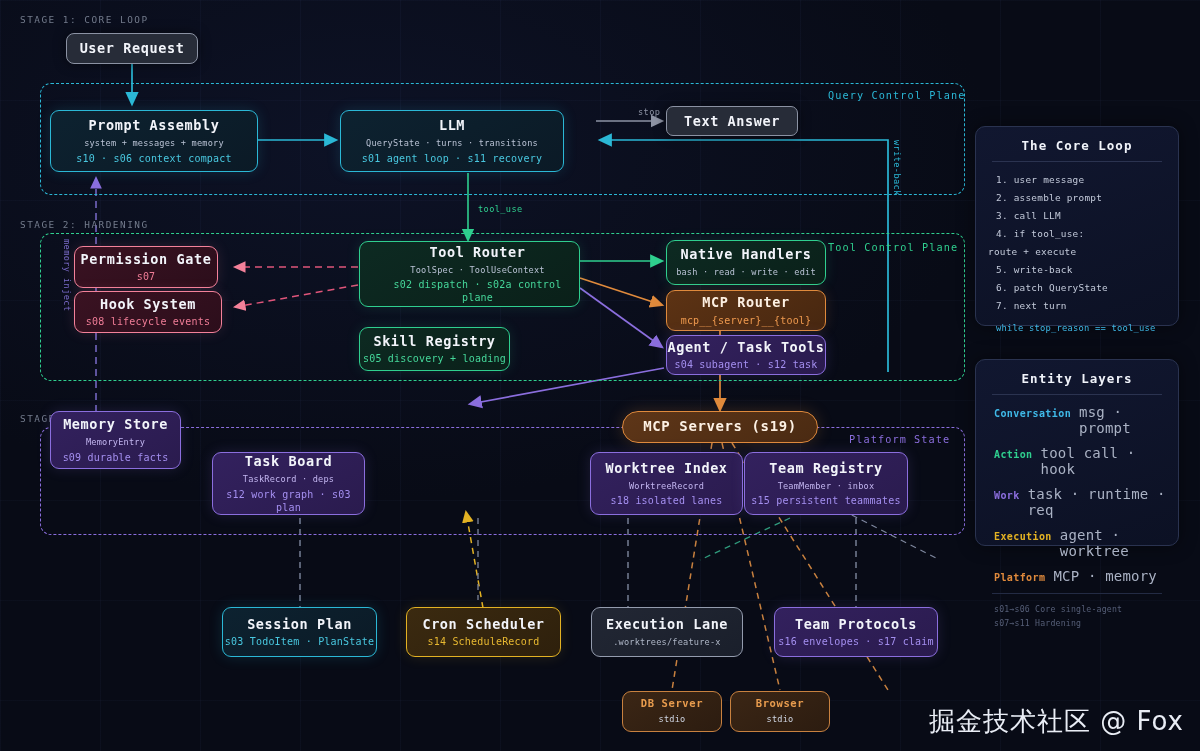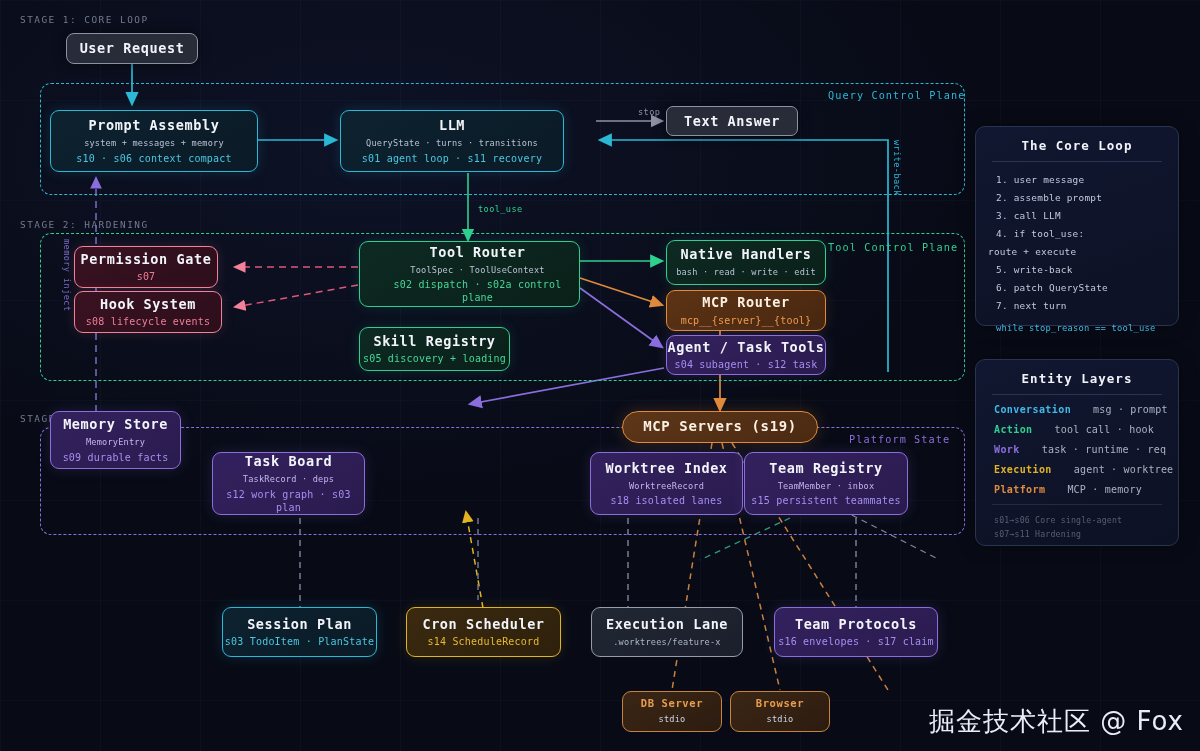--- a/index.html
+++ b/index.html
@@ -74,21 +74,21 @@
   }
   .panel h3{margin:0;padding:11px 0 8px;text-align:center;font-size:12.5px;color:#f0f3fa;
             letter-spacing:1px;font-weight:bold;}
   .panel .rule{height:1px;background:#2b3350;margin:0 16px 9px;}
   .panel ol{margin:0;padding:0 0 0 20px;list-style:none;}
   .panel li{font-size:9.4px;color:#c3cada;line-height:1.92;letter-spacing:.25px;}
   .panel li.cont{padding-left:0;color:#c3cada;}
   .loopwhile{font-size:8.8px;color:#3fb9e8;padding:8px 0 0 20px;letter-spacing:.2px;}
   .layrow{display:flex;align-items:baseline;padding:0 0 0 18px;margin-bottom:9px;}
   .layname{font-size:10px;font-weight:bold;letter-spacing:.4px;}
-  .layval{font-size:10px;color:#aab2c4;letter-spacing:.2px;margin-left:22px;}
+  .layval{font-size:14px;color:#aab2c4;letter-spacing:.2px;margin-left:8px;}
   .panel .footrule{height:1px;background:#232b44;margin:6px 16px 8px;}
   .foot{font-size:8.2px;color:#565f78;padding-left:18px;line-height:1.75;letter-spacing:.2px;}
 
   .watermark{position:absolute;right:16px;bottom:12px;color:#e9edf5;font-size:26px;
              font-family:"DejaVu Sans","Liberation Sans",sans-serif;z-index:8;letter-spacing:1px;}
 </style>
 </head>
 <body>
 
 <div id="stage">

